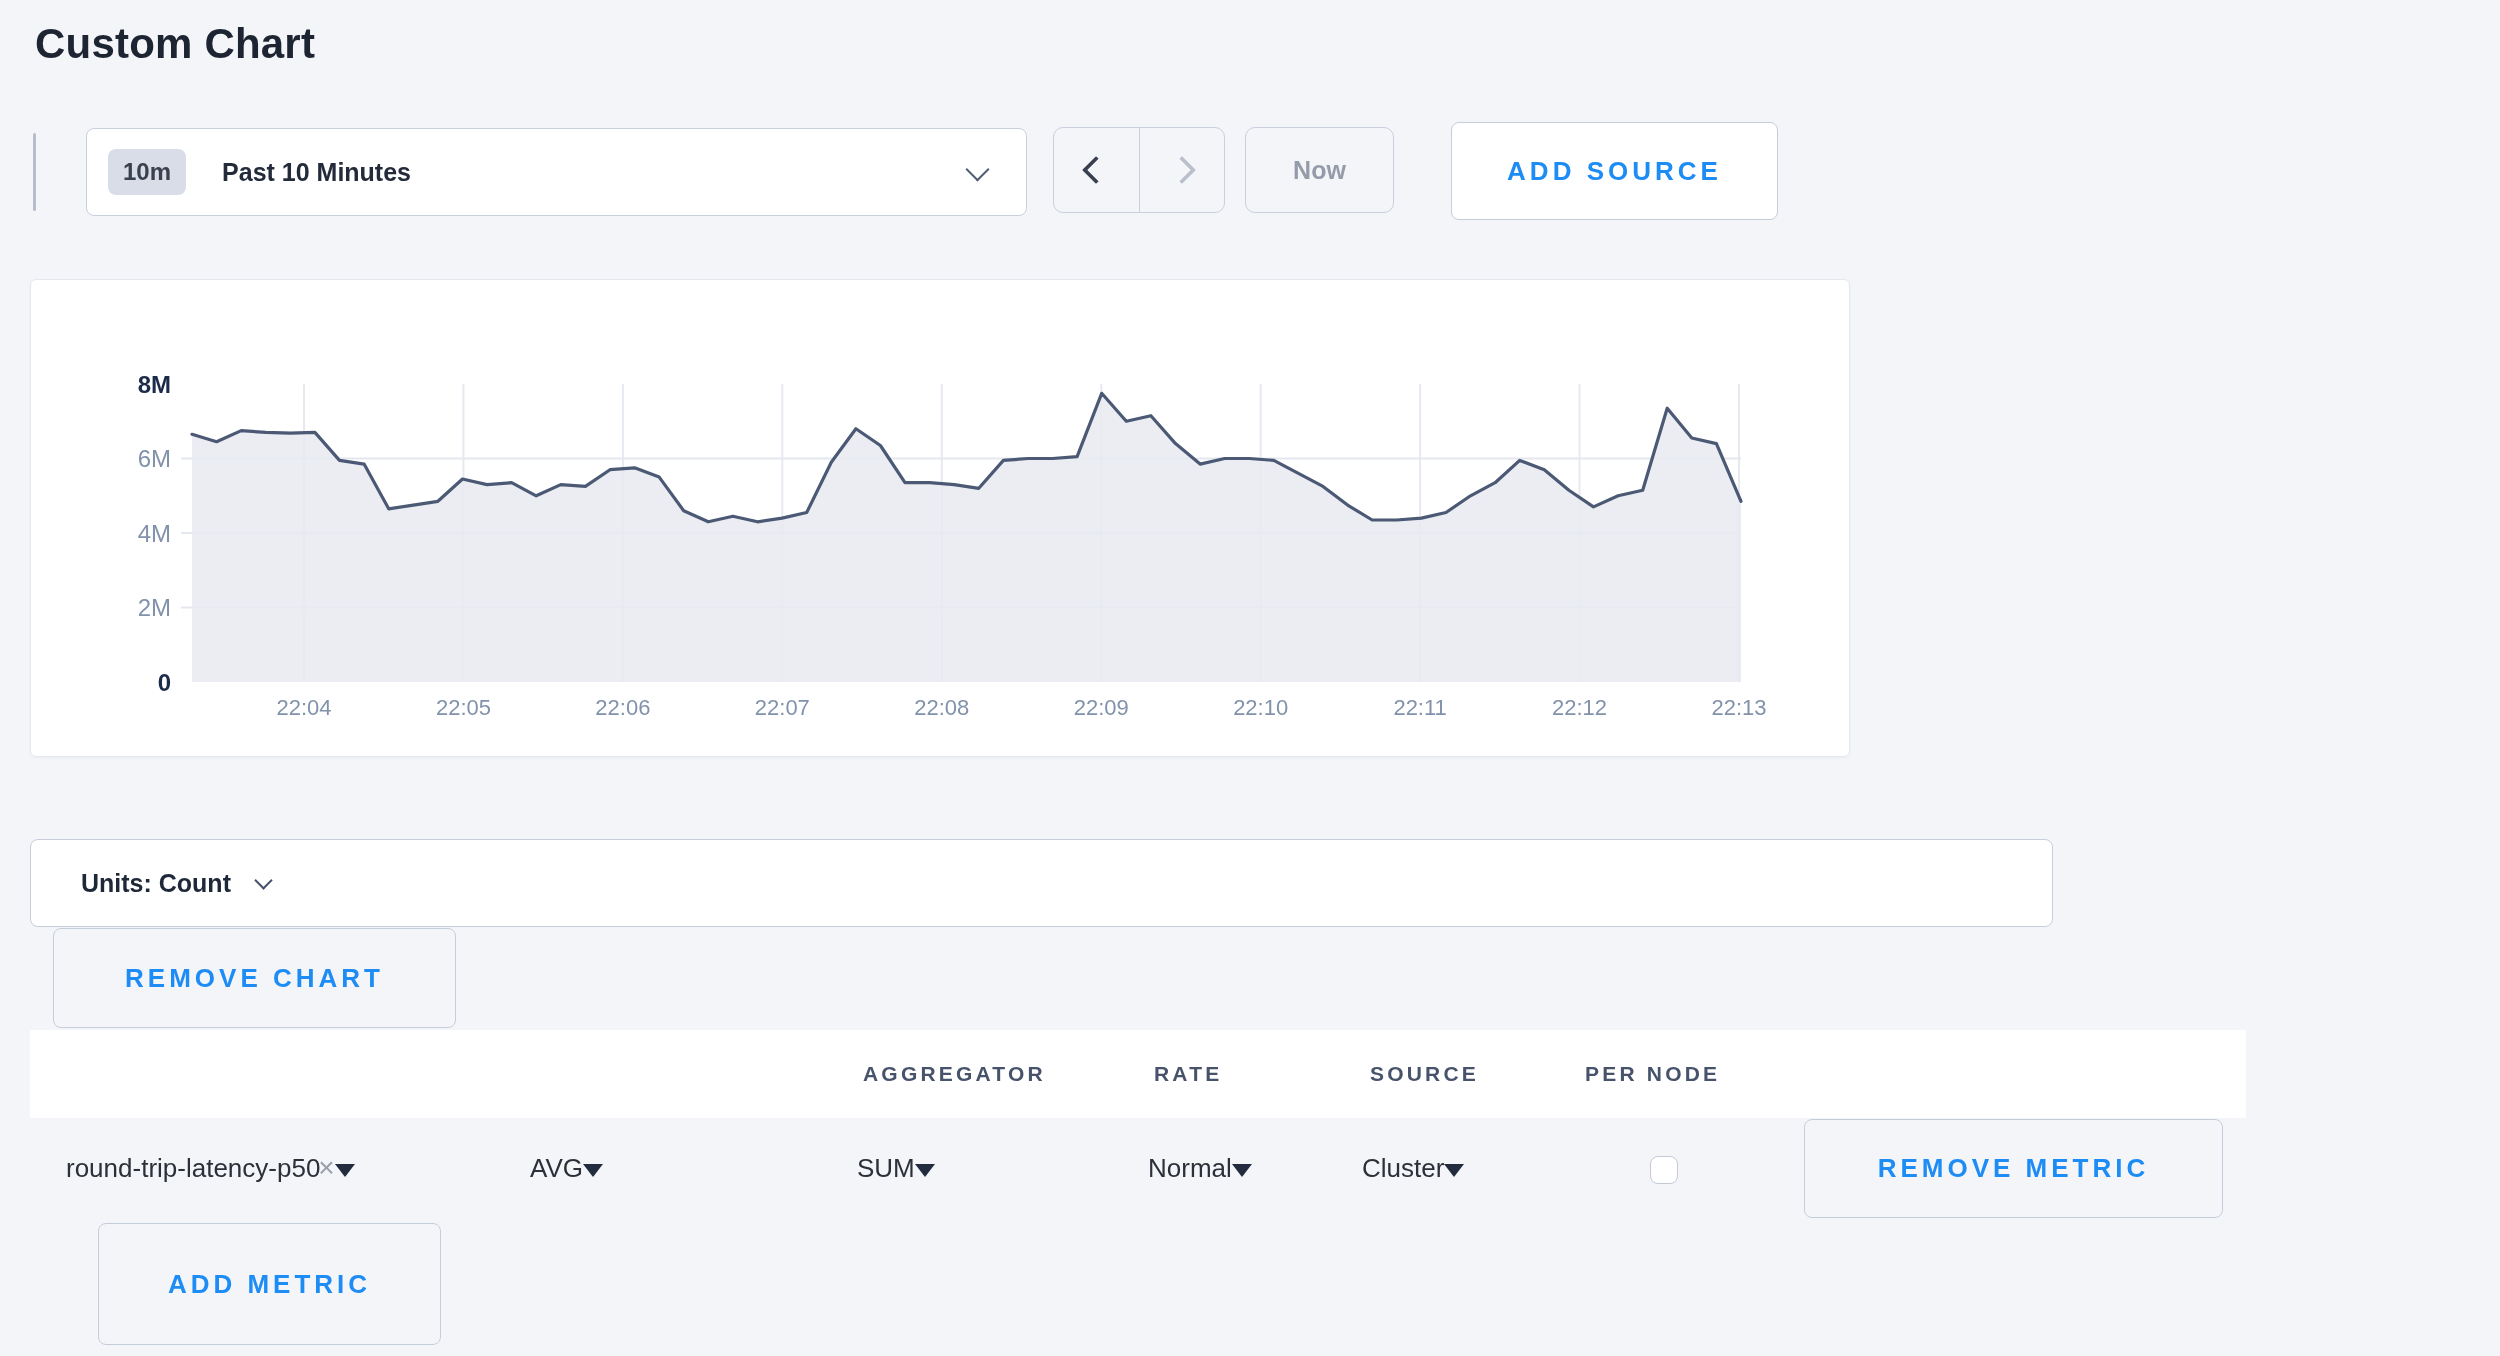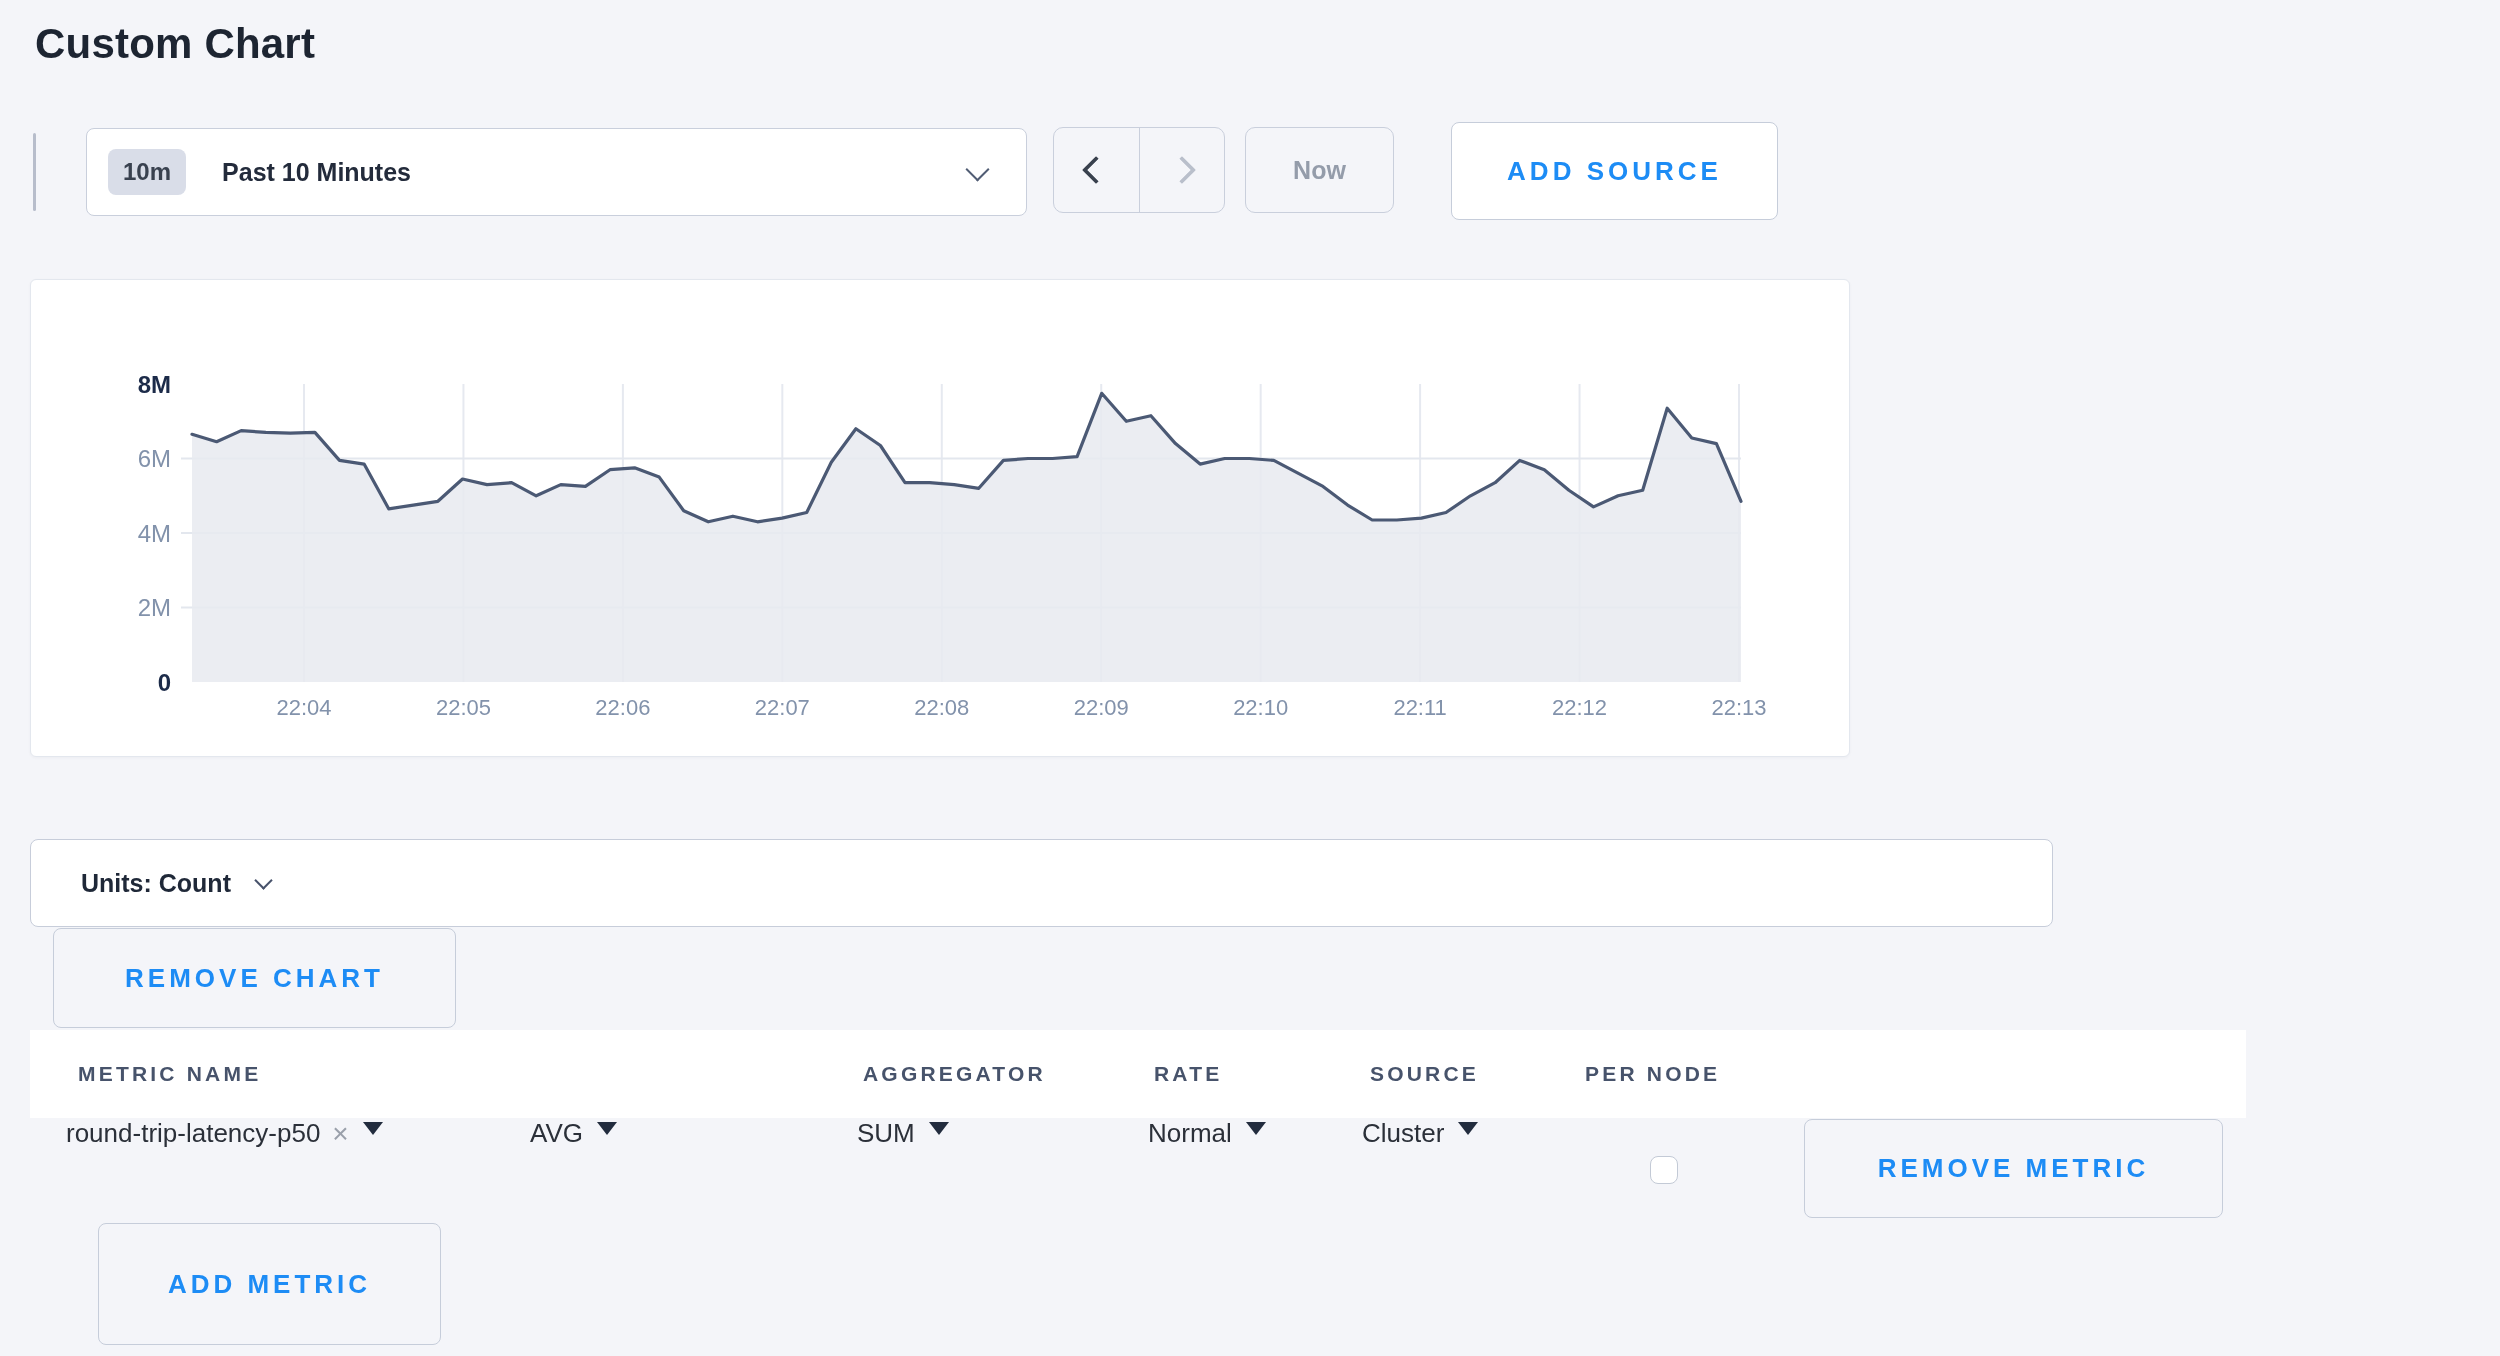--- a/index.html
+++ b/index.html
@@ -79,21 +79,21 @@
   #units-bar .chev-down { width:13px; height:13px; border-width:2.5px; border-color:#47526b; margin-left:26px; margin-top:-6px; }
 
   #remove-chart-btn { left:53px; top:928px; width:403px; height:100px; background:transparent; }
 
   
   #table-head { left:30px; top:1030px; width:2216px; height:88px; background:#fff; }
   .th {
     position:absolute; top:0; height:88px; line-height:88px;
     font-size:21px; font-weight:700; letter-spacing:3.2px; color:#47536b; white-space:nowrap;
   }
-  .cell { position:absolute; top:1118px; height:100px; display:flex; gap:14px; cursor:pointer; white-space:nowrap; }
+  .cell { position:absolute; top:1118px; height:100px; display:flex; align-items:center; cursor:pointer; white-space:nowrap; }
   .cell-text { font-size:26px; color:#2b3039; }
   .caret-down {
     width:0; height:0; border-left:10px solid transparent; border-right:10px solid transparent;
     border-top:13px solid #222c3e; display:inline-block; margin-top:4px;
   }
   #metric-x { font-size:28px; color:#9aa0ab; margin-left:-2px; cursor:pointer; }
 
   #per-node-checkbox {
     position:absolute; left:1650px; top:1156px; width:28px; height:28px;
     appearance:none; -webkit-appearance:none; background:#fff;
@@ -164,21 +164,20 @@
 </div>
 
 <div class="abs" id="units-bar">
   <span id="units-label">Units: Count</span>
   <span class="chev-down"></span>
 </div>
 
 <div class="abs blue-btn" id="remove-chart-btn">REMOVE CHART</div>
 
 <div class="abs" id="table-head">
-  <span class="th" style="left:48px">METRIC NAME</span>
   <span class="th" style="left:833px">AGGREGATOR</span>
   <span class="th" style="left:1124px">RATE</span>
   <span class="th" style="left:1340px">SOURCE</span>
   <span class="th" style="left:1555px">PER NODE</span>
 </div>
 
 <div class="cell" style="left:66px">
   <span class="cell-text">round-trip-latency-p50</span>
   <span id="metric-x">×</span>
   <span class="caret-down"></span>

